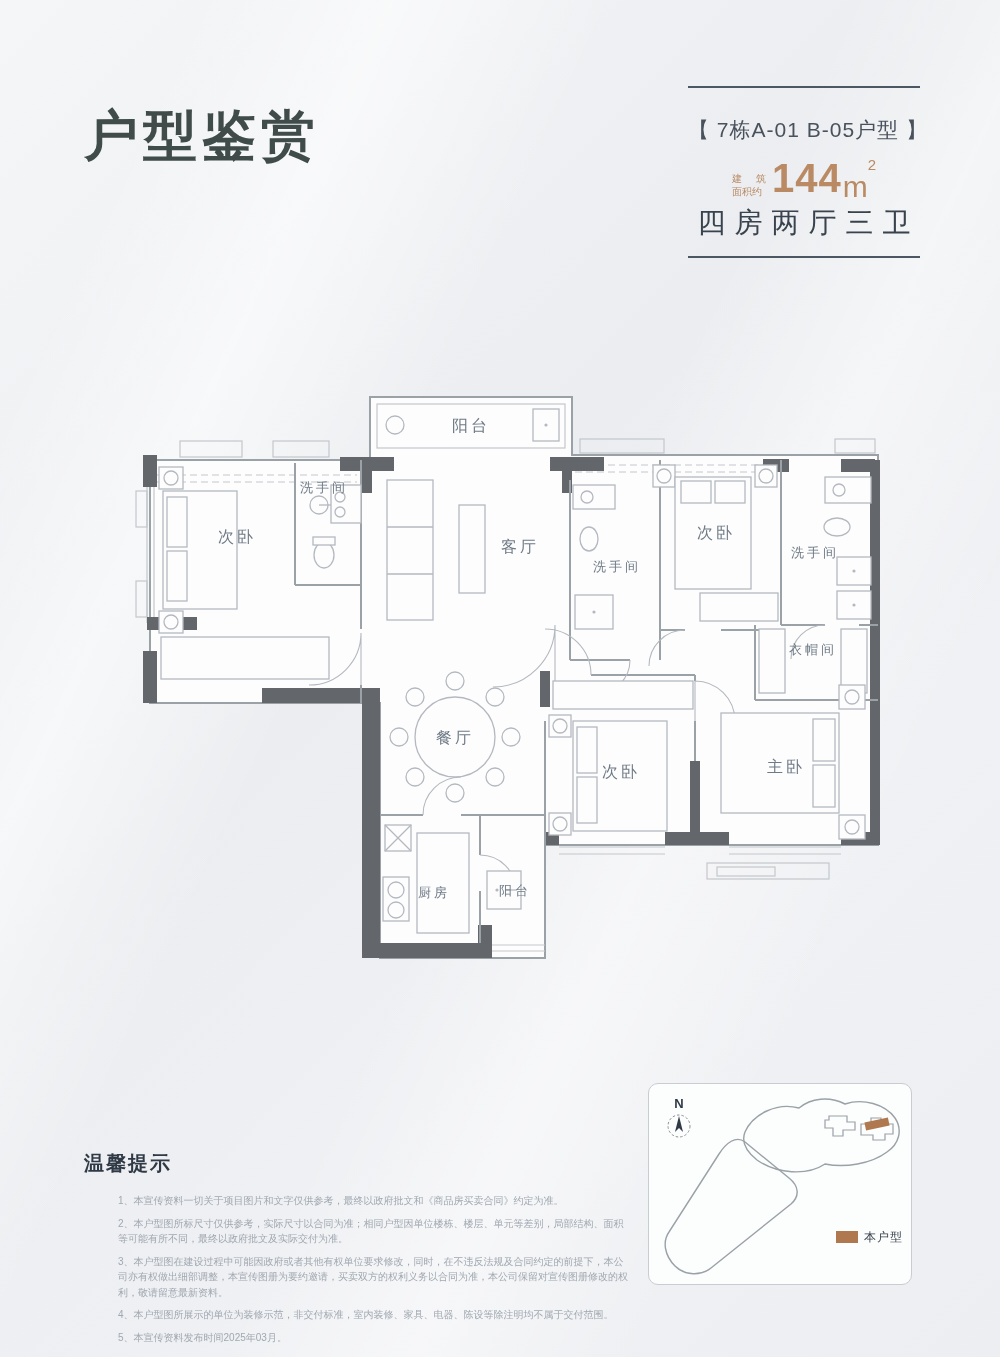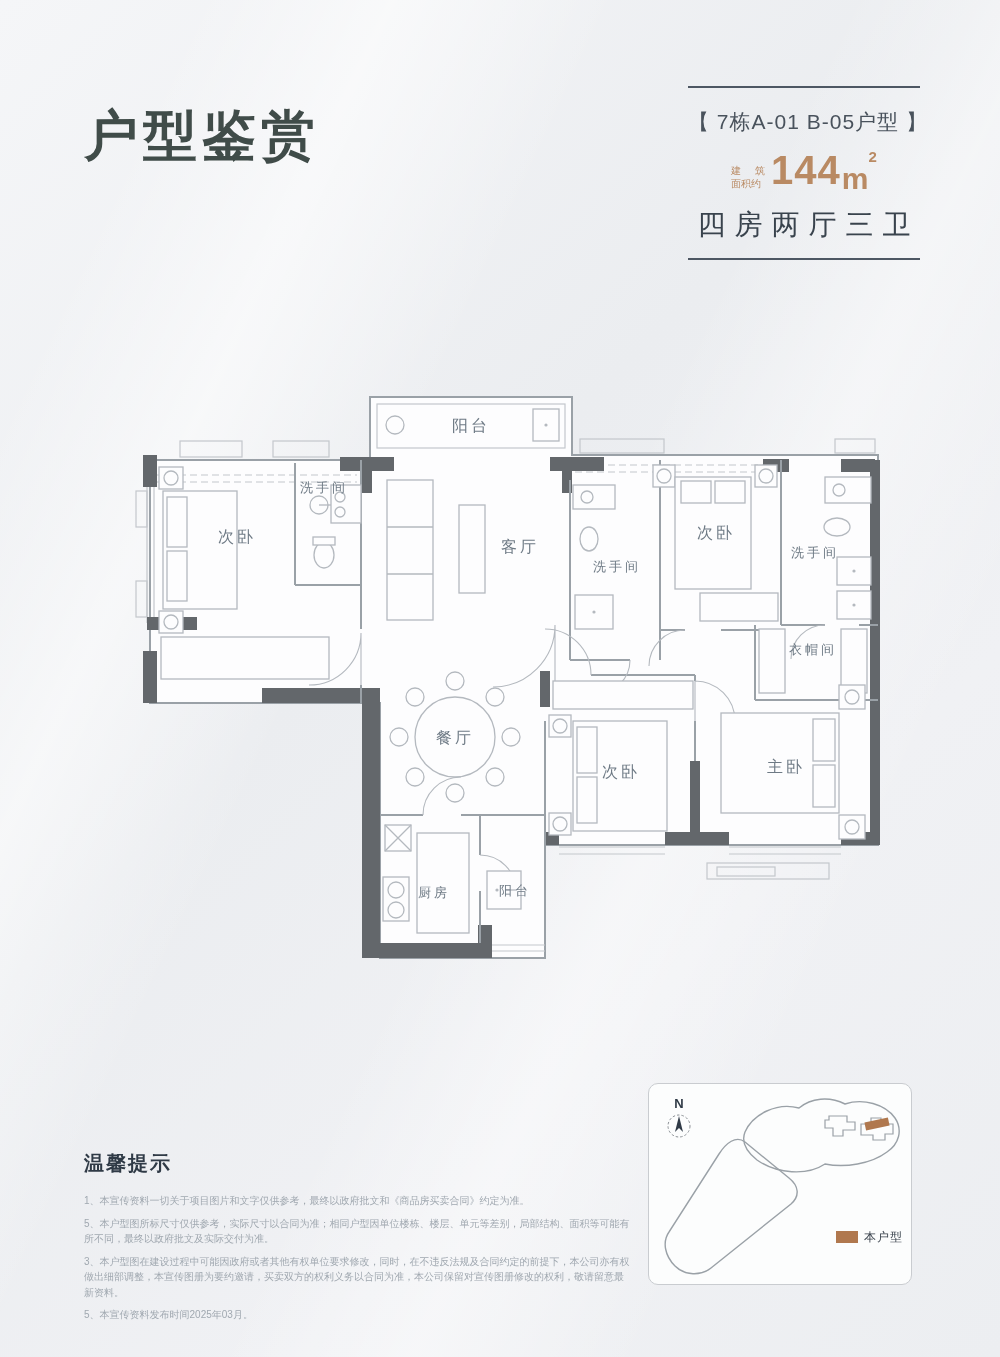--- a/index.html
+++ b/index.html
@@ -11,45 +11,45 @@
   .page::before{
     content:"";position:absolute;inset:0;pointer-events:none;
     background:linear-gradient(115deg,rgba(255,255,255,0) 12%,rgba(255,255,255,.55) 24%,rgba(255,255,255,0) 38%,rgba(255,255,255,0) 52%,rgba(255,255,255,.45) 64%,rgba(255,255,255,0) 78%);
   }
   .title{
     position:absolute;left:84px;top:100px;
     font-size:54px;font-weight:800;color:#404c49;letter-spacing:5px;
   }
   .hdr{position:absolute;left:688px;top:86px;width:232px;text-align:center;color:#49525c;}
   .hdr .rule{height:2px;background:#4d5763;width:100%;}
-  .hdr .unit{margin-top:20px;font-size:21px;letter-spacing:1px;color:#49525c;font-weight:500;white-space:nowrap;}
+  .hdr .unit{margin-top:28px;font-size:21px;letter-spacing:1px;color:#49525c;font-weight:500;white-space:nowrap;}
   .hdr .area{display:flex;justify-content:center;align-items:center;margin-top:8px;color:#b98a63;}
   .hdr .area .pre{font-size:10px;line-height:1.35;text-align:justify;margin-right:6px;margin-top:14px;}
   .hdr .area .pre .l1{display:flex;justify-content:space-between;width:34px;}
   .hdr .area .num{font-size:40px;font-weight:700;letter-spacing:1px;line-height:1;}
-  .hdr .area .unit-m{font-size:30px;font-weight:700;margin-left:1px;margin-top:18px;}
+  .hdr .area .unit-m{font-size:30px;font-weight:400;margin-left:1px;margin-top:18px;}
   .hdr .area .sup{font-size:15px;vertical-align:super;position:relative;top:-16px;}
-  .hdr .layout{margin-top:10px;font-size:28px;letter-spacing:9px;color:#39434d;font-weight:500;white-space:nowrap;text-indent:9px;}
+  .hdr .layout{font-size:28px;letter-spacing:9px;color:#39434d;font-weight:500;white-space:nowrap;text-indent:9px;}
   .hdr .rule.bot{margin-top:14px;}
   
   .fp{position:absolute;left:125px;top:385px;}
   .fp .shell{fill:#fdfdfe;stroke:#9aa1a7;stroke-width:2;}
   .fp .wall{fill:#63676b;stroke:none;}
   .fp .part{stroke:#9aa1a7;stroke-width:2;fill:none;}
   .fp .f{stroke:#b4b9bf;stroke-width:1.3;fill:#fdfdfe;}
   .fp .fl{stroke:#b4b9bf;stroke-width:1.3;fill:none;}
   .fp .win{stroke:#c3c7cc;stroke-width:1.2;fill:none;}
   .fp .dash{stroke:#c3c7cc;stroke-width:1.2;fill:none;stroke-dasharray:7 4;}
   .fp .door{stroke:#b4b9bf;stroke-width:1.1;fill:none;}
   .fp text{font-family:"Liberation Sans","DejaVu Sans",sans-serif;fill:#6e7a85;letter-spacing:3px;}
   .fp .lbl{font-size:16px;}
   .fp .lbs{font-size:13px;}
   .notes{position:absolute;left:84px;top:1150px;width:548px;}
   .notes .nt{font-size:20px;font-weight:700;color:#2f3a46;letter-spacing:2px;margin-bottom:16px;}
-  .notes .ni{font-size:10px;color:#a0a8b0;line-height:1.55;margin-bottom:7px;}
+  .notes .ni{font-size:10px;color:#a0a8b0;line-height:1.55;margin-bottom:7px;margin-left:34px;}
   .smap{position:absolute;left:648px;top:1083px;width:262px;height:200px;
         background:#fcfdfd;border:1px solid #c9ccd0;border-radius:10px;}
   .smap svg{display:block;}
   .smap .site{fill:none;stroke:#9aa1a7;stroke-width:1.4;}
   .smap .bld{fill:none;stroke:#9aa1a7;stroke-width:1.2;}
   .smap .hl{fill:#b0784e;stroke:none;}
   .smap text{font-family:"Liberation Sans","DejaVu Sans",sans-serif;}
   .smap .ntxt{font-size:13px;font-weight:700;fill:#2f3a46;}
   .smap .legend-t{font-size:12px;fill:#3a434d;letter-spacing:1px;}
 </style>
@@ -258,22 +258,23 @@
       <text class="lbl" x="496" y="392" text-anchor="middle">次卧</text>
       <text class="lbl" x="661" y="387" text-anchor="middle">主卧</text>
       <text class="lbs" x="309" y="512" text-anchor="middle">厨房</text>
       <text class="lbs" x="390" y="510" text-anchor="middle">阳台</text>
     </g>
   </svg>
 
   <div class="notes">
     <div class="nt">温馨提示</div>
     <div class="ni">1、本宣传资料一切关于项目图片和文字仅供参考，最终以政府批文和《商品房买卖合同》约定为准。</div>
-    <div class="ni">5、本户型图所标尺寸仅供参考，实际尺寸以合同为准；相同户型因单位楼栋、楼层、单元等差别，局部结构、面积等可能有所不同，最终以政府批文及实际交付为准。</div>
+    <div class="ni">2、本户型图所标尺寸仅供参考，实际尺寸以合同为准；相同户型因单位楼栋、楼层、单元等差别，局部结构、面积等可能有所不同，最终以政府批文及实际交付为准。</div>
     <div class="ni">3、本户型图在建设过程中可能因政府或者其他有权单位要求修改，同时，在不违反法规及合同约定的前提下，本公司亦有权做出细部调整，本宣传图册为要约邀请，买卖双方的权利义务以合同为准，本公司保留对宣传图册修改的权利，敬请留意最新资料。</div>
+    <div class="ni">4、本户型图所展示的单位为装修示范，非交付标准，室内装修、家具、电器、陈设等除注明均不属于交付范围。</div>
     <div class="ni">5、本宣传资料发布时间2025年03月。</div>
   </div>
 
   <div class="smap">
     <svg width="260" height="198" viewBox="0 0 260 198">
 
       <g>
         <text class="ntxt" x="30" y="24" text-anchor="middle">N</text>
         <circle cx="30" cy="42" r="11" fill="none" stroke="#8a8f94" stroke-width="1" stroke-dasharray="2.5 2"></circle>
         <path d="M30,32 L34,48 L30,44 L26,48 Z" fill="#2f3a46"></path>

